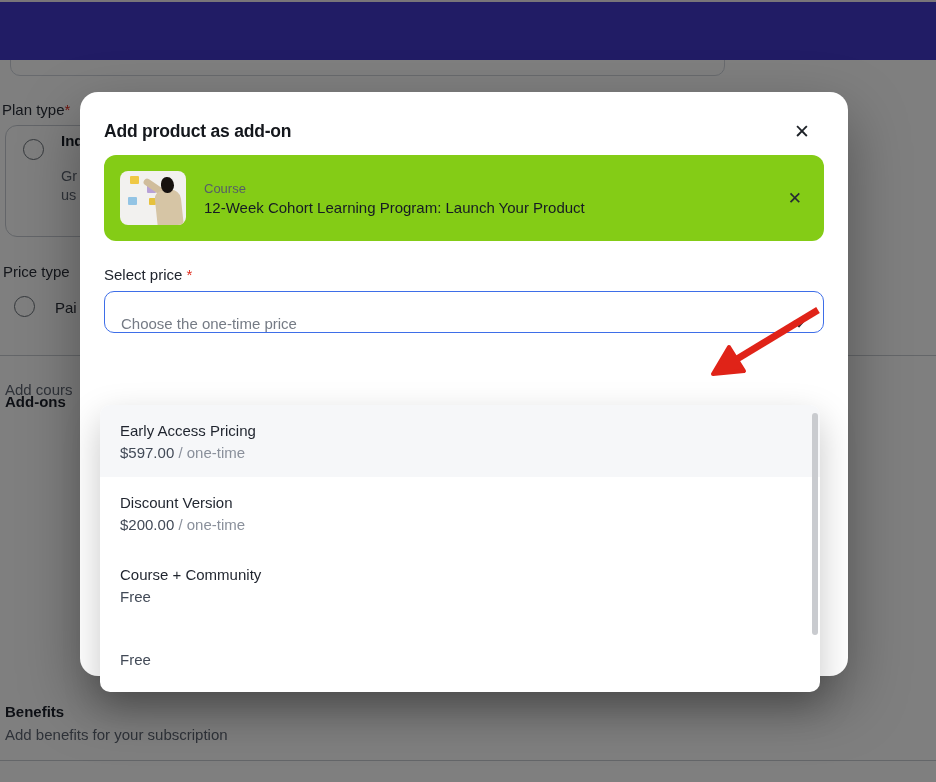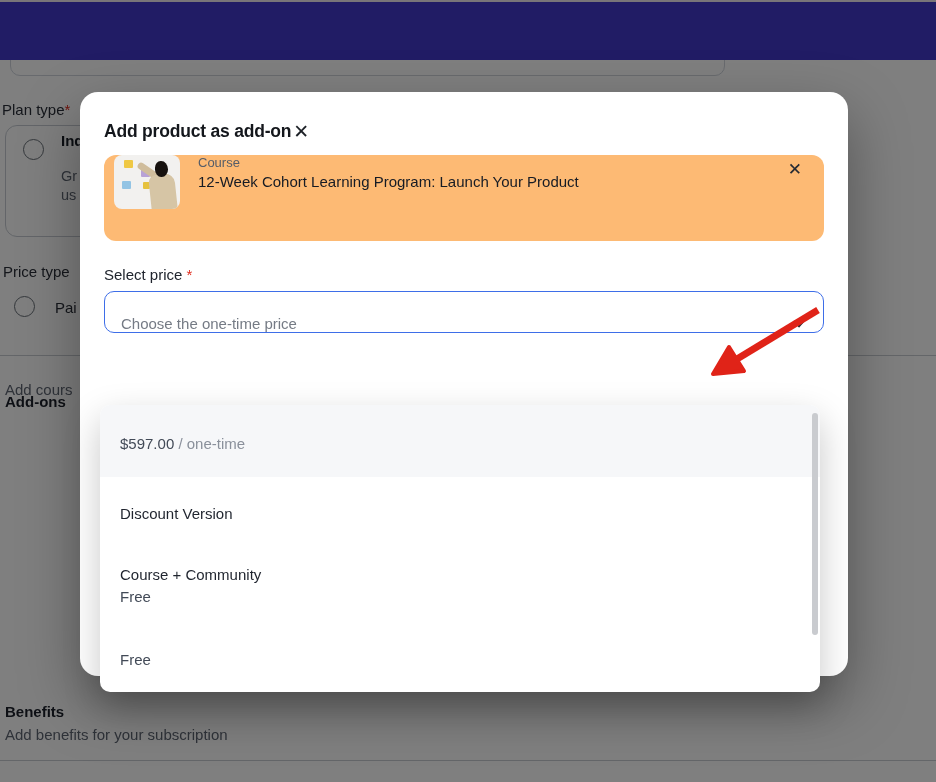--- a/index.html
+++ b/index.html
@@ -24,27 +24,27 @@
   .radio { position:absolute; width:21px; height:21px; border:1.5px solid #6a7078; border-radius:50%; background:transparent; }
   .bold15 { font-weight:700; font-size:15px; color:#171c25; }
   .divider { position:absolute; left:0; width:936px; height:1px; background:#bfc3c9; }
 
   
   #dim { position:absolute; inset:0; background:rgba(0,0,0,0.5); z-index:10; }
 
   
   #modal { position:absolute; left:80px; top:92px; width:768px; height:584px; z-index:20;
     background:#fff; border-radius:18px; box-shadow:0 24px 60px rgba(0,0,0,.35); padding:0 24px; }
-  .modal-head { display:flex; align-items:center; justify-content:flex-start; padding-top:28px; }
+  .modal-head { display:flex; align-items:center; justify-content:space-between; padding-top:28px; }
   .modal-title { font-size:17.5px; font-weight:700; color:#14171c; letter-spacing:-.2px; }
   .xbtn { font-size:19px; color:#1c2026; cursor:pointer; line-height:1; padding:2px 14px 2px 2px; }
   .section-label { margin-top:40px; font-size:15px; color:#20252e; }
 
-  .sel-card { margin-top:12px; height:86px; background:#fdba74; border-radius:12px;
-    display:flex; padding:0 18px 0 10px; }
+  .sel-card { margin-top:12px; height:86px; background:#84cc16; border-radius:12px;
+    display:flex; align-items:center; padding:0 18px 0 16px; }
   .thumb { position:relative; width:66px; height:54px; border-radius:8px; overflow:hidden;
     background:#f2f1ef; flex:0 0 auto; }
   .note { position:absolute; border-radius:1px; }
   .n1 { left:10px; top:5px;  width:9px; height:8px; background:#efc844; }
   .n2 { left:27px; top:14px; width:9px; height:8px; background:#b8a2d6; }
   .n3 { left:8px;  top:26px; width:9px; height:8px; background:#93c4e4; }
   .n4 { left:29px; top:27px; width:7px; height:7px; background:#e6c23e; }
   .head-shape { position:absolute; left:41px; top:6px; width:13px; height:16px; background:#17120f; border-radius:45% 55% 50% 50%; }
   .body-shape { position:absolute; left:36px; top:19px; width:26px; height:38px; background:#d6c5a5; border-radius:8px 10px 2px 2px; transform:rotate(-6deg); }
   .arm-shape { position:absolute; left:22px; top:13px; width:26px; height:7px; background:#d0bd9c; border-radius:4px; transform:rotate(34deg); }
@@ -141,24 +141,26 @@
     <div class="select">
       <span class="placeholder">Choose the one-time price</span>
       <svg width="16" height="16" viewBox="0 0 16 16">
         <polyline points="3.5,5.5 8,10.5 12.5,5.5" fill="none" stroke="#272c33" stroke-width="1.8" stroke-linecap="round" stroke-linejoin="round"></polyline>
       </svg>
     </div>
   </div>
 
   <div id="popover">
     <div class="opt hl">
+      <div class="opt-name">Early Access Pricing</div>
       <div class="opt-price"><span class="opt-amount">$597.00</span><span class="opt-suffix"> / one-time</span></div>
     </div>
     <div class="opt">
       <div class="opt-name">Discount Version</div>
+      <div class="opt-price"><span class="opt-amount">$200.00</span><span class="opt-suffix"> / one-time</span></div>
     </div>
     <div class="opt">
       <div class="opt-name">Course + Community</div>
       <div class="opt-price"><span class="opt-amount">Free</span><span class="opt-suffix"></span></div>
     </div>
     <div class="opt">
       <div class="opt-price"><span class="opt-amount">Free</span><span class="opt-suffix"></span></div>
     </div>
     <div class="scroll-thumb"></div>
   </div>

